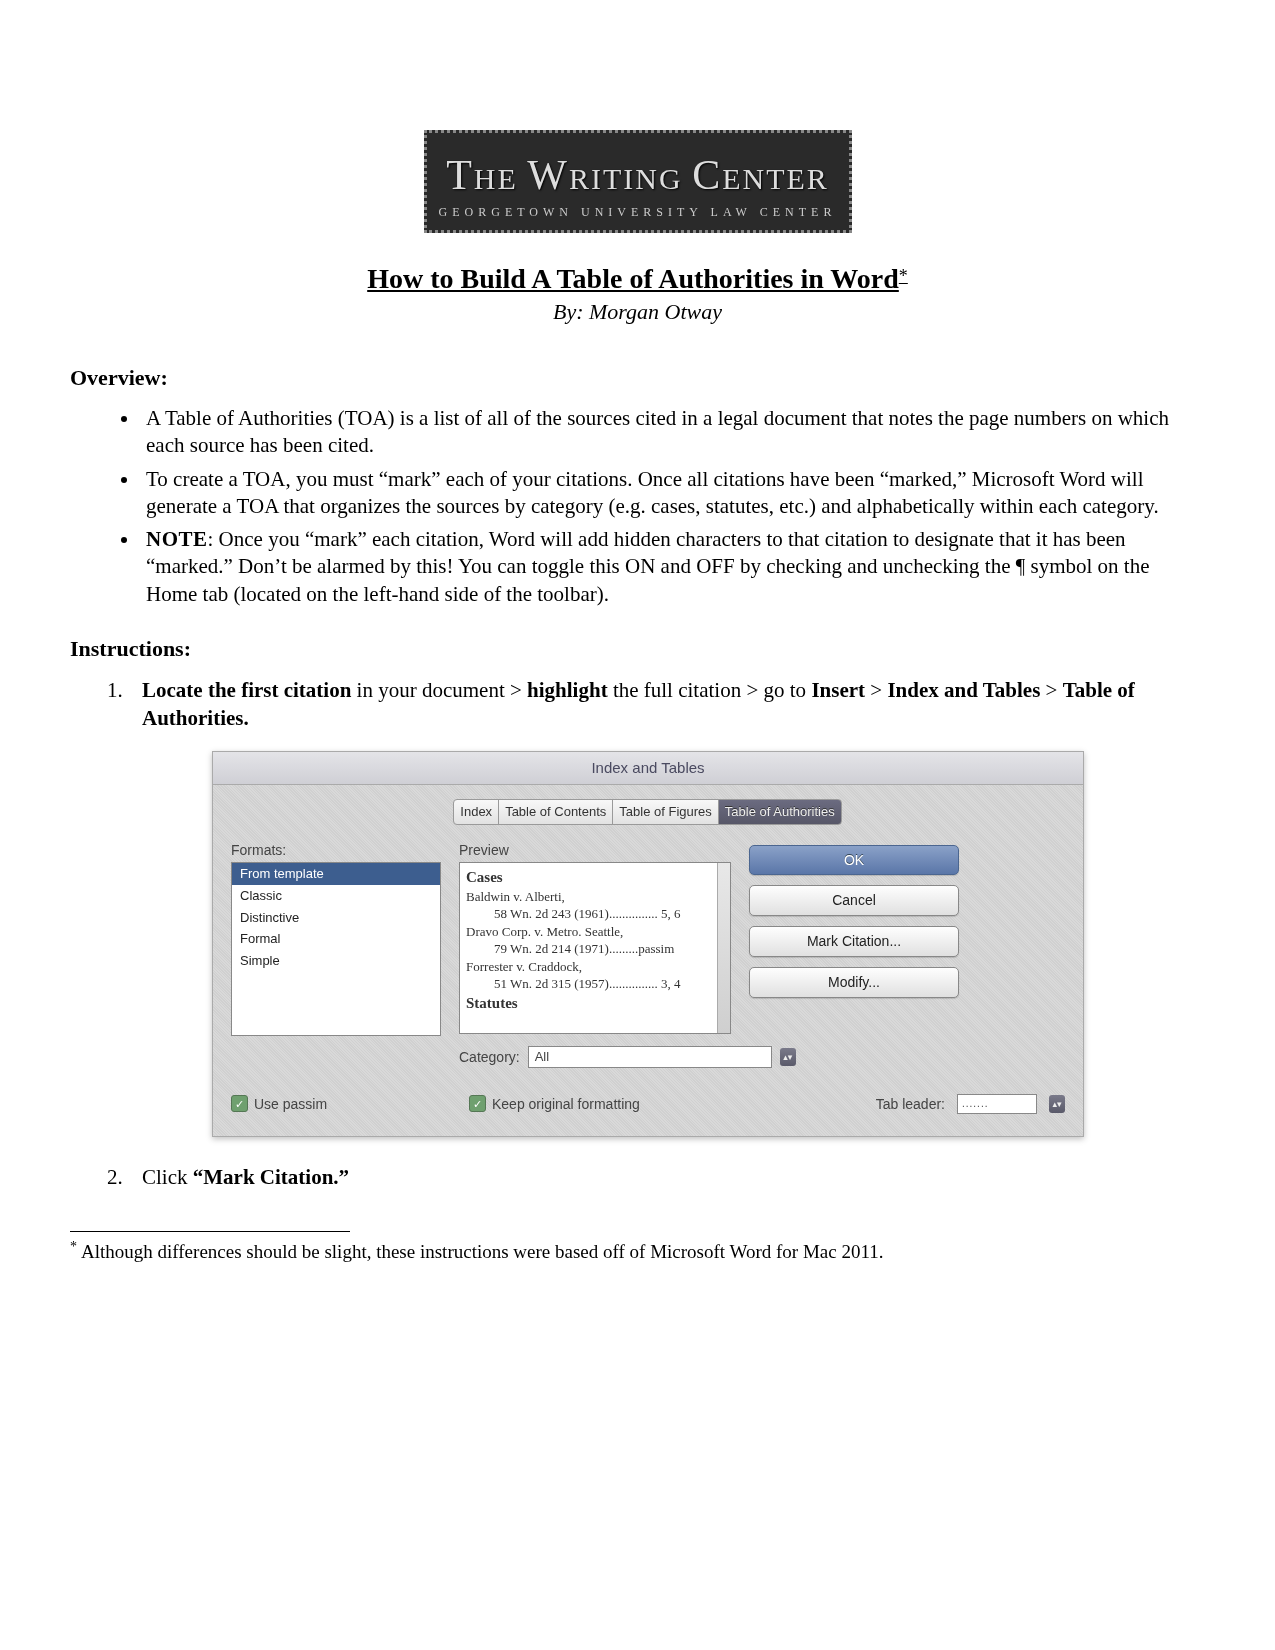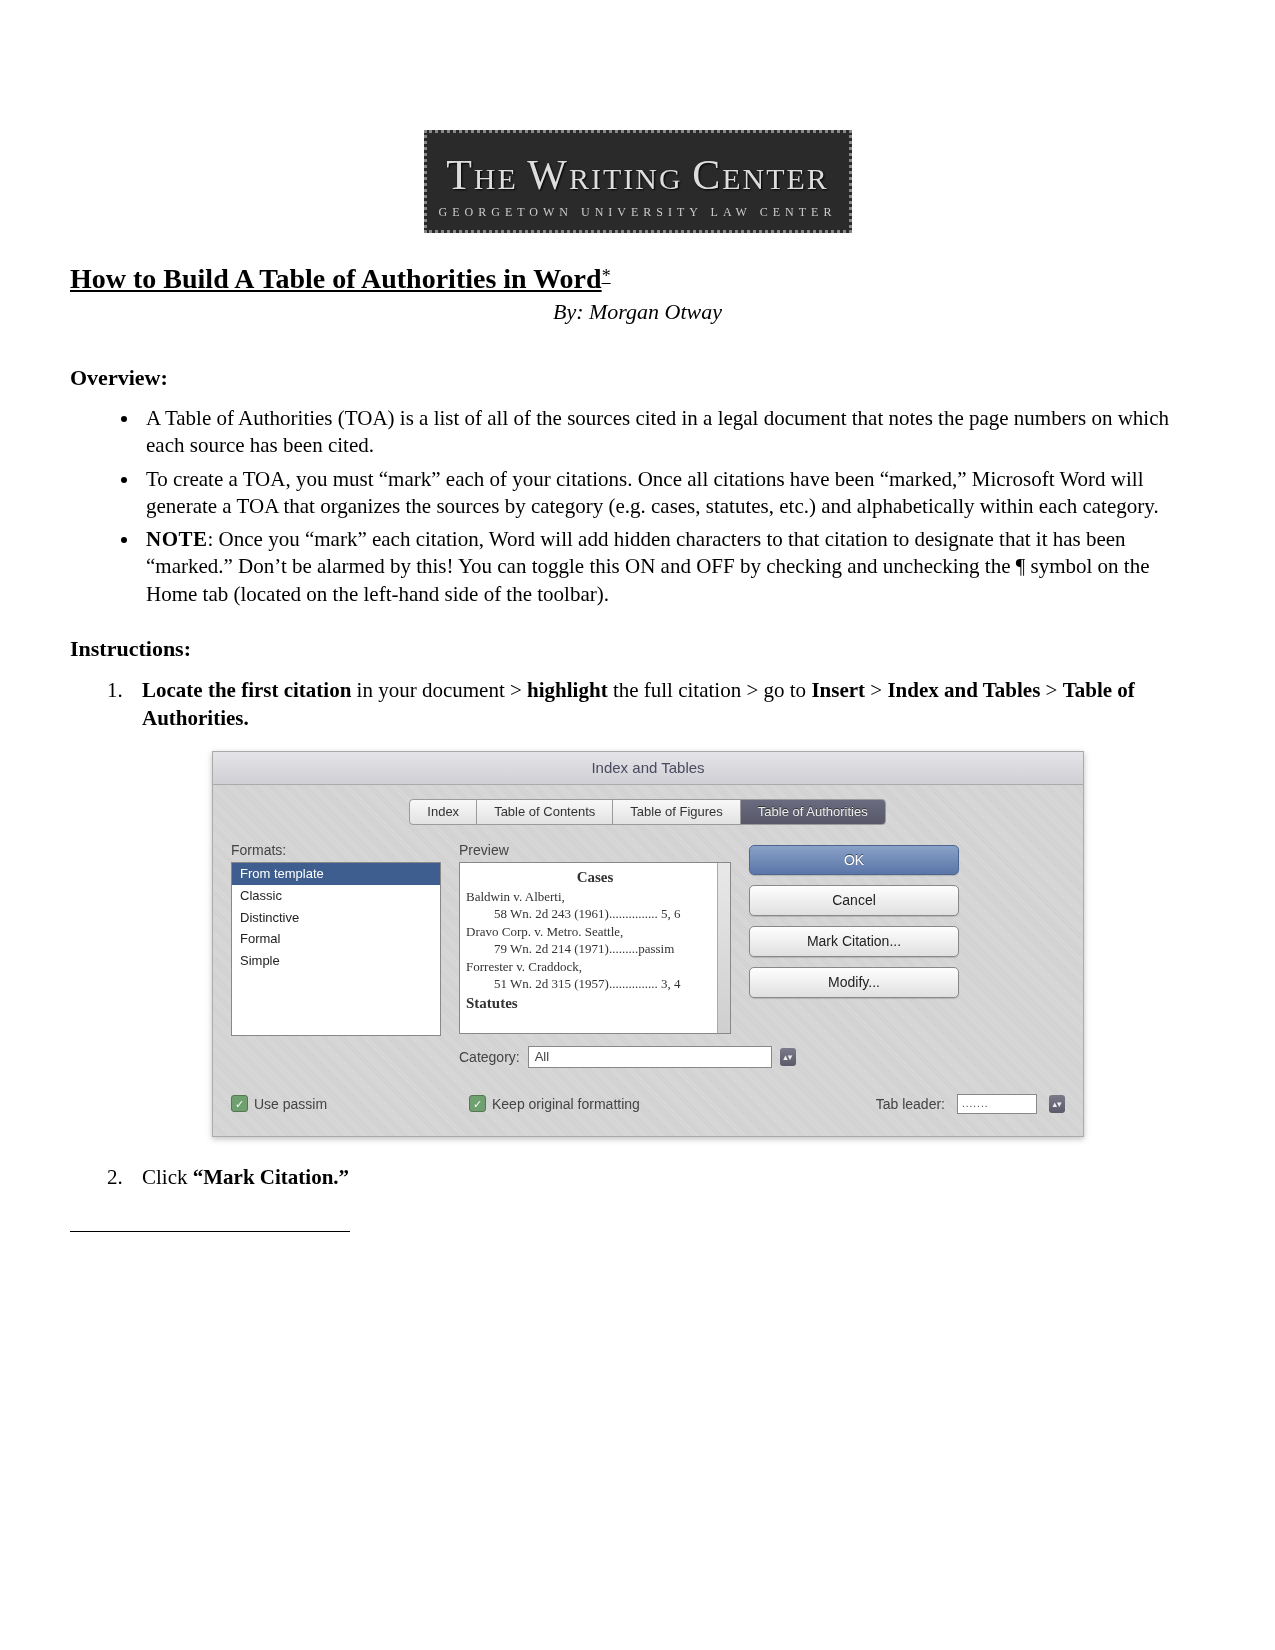--- a/index.html
+++ b/index.html
@@ -38,20 +38,21 @@
   .logo-main .bigC { font-size: 42px; }
   .logo-sub {
     color: #ccc;
     font-size: 12px;
     letter-spacing: 5px;
     margin-top: 6px;
     text-transform: uppercase;
     font-family: Georgia, serif;
   }
   .doc-title {
+    text-align: center;
     margin: 25px 0 0 0;
   }
   .doc-title-text {
     font-size: 28px;
     font-weight: bold;
     text-decoration: underline;
   }
   .doc-title-star {
     font-size: 18px;
     vertical-align: super;
@@ -116,21 +117,21 @@
     color: #4a4a60;
     background: linear-gradient(#e4e4e8, #cfcfd5);
     border-bottom: 1px solid #aaa;
   }
   .dialog-tabs {
     text-align: center;
     padding: 14px 0 8px 0;
   }
   .dialog-tabs .tab {
     display: inline-block;
-    padding: 3px 17px;
+    padding: 3px 6px;
     background: linear-gradient(#f8f8f8, #e2e2e2);
     border: 1px solid #9a9a9a;
     font-size: 13px;
     color: #333;
     margin-left: -1px;
   }
   .dialog-tabs .tab:first-child {
     border-radius: 4px 0 0 4px;
   }
   .dialog-tabs .tab:last-child {
@@ -186,21 +187,20 @@
   .preview-box::after{
     content:"";
     position:absolute;
     right:0; top:0; bottom:0;
     width:12px;
     background: linear-gradient(#e8e8e8,#cfcfcf);
     border-left:1px solid #aaa;
   }
   .preview-box .phead {
     font-weight: bold;
-    text-align: center;
     font-size: 15px;
   }
   .preview-box .pline {
     white-space: nowrap;
     font-size: 13px;
   }
   .preview-box .pindent {
     padding-left: 28px;
     font-size: 13px;
   }
@@ -396,14 +396,17 @@
           </div>
         </div>
       </div>
     </li>
     <li>
       <span>Click </span><span class="bold">“Mark Citation.”</span>
     </li>
   </ol>
 
   <hr class="footnote-rule">
+  <div class="footnote">
+    <span class="footnote-star">*</span><span>Although differences should be slight, these instructions were based off of Microsoft Word for Mac 2011.</span>
+  </div>
 
 </div>
 
 </body></html>

